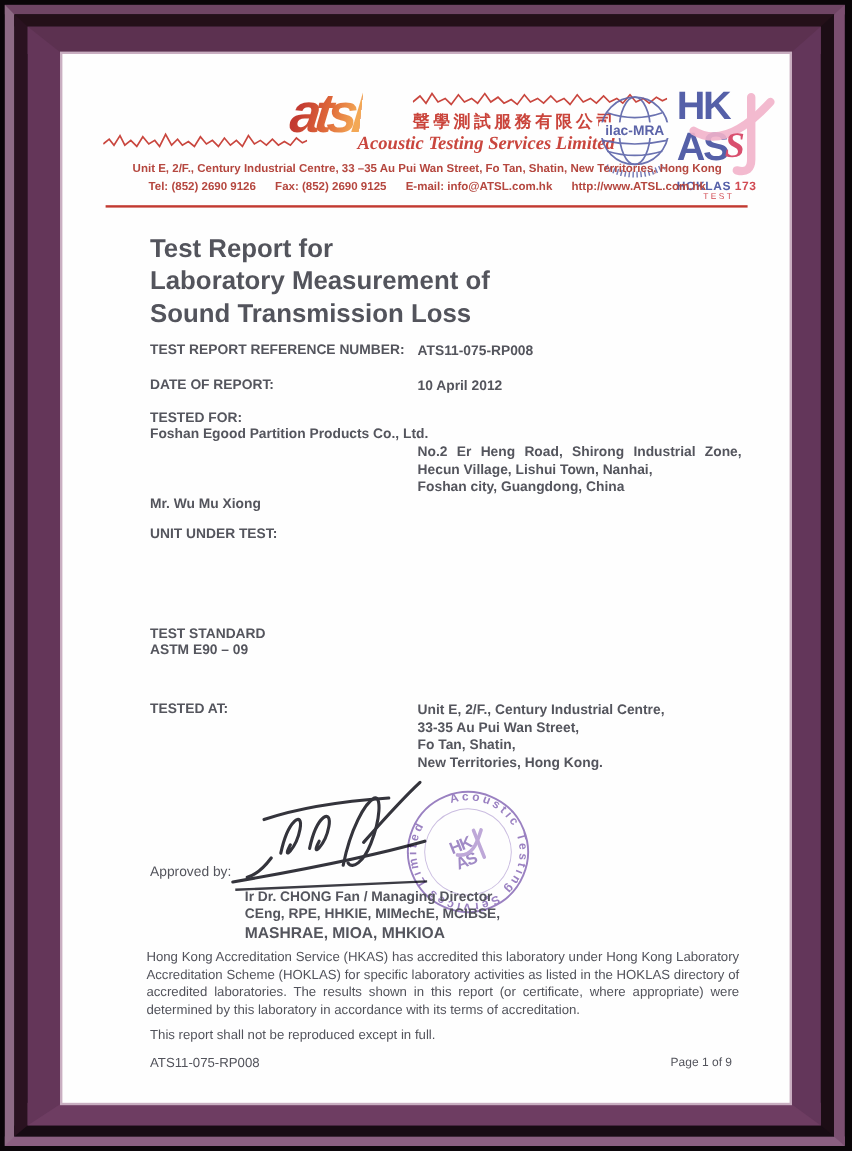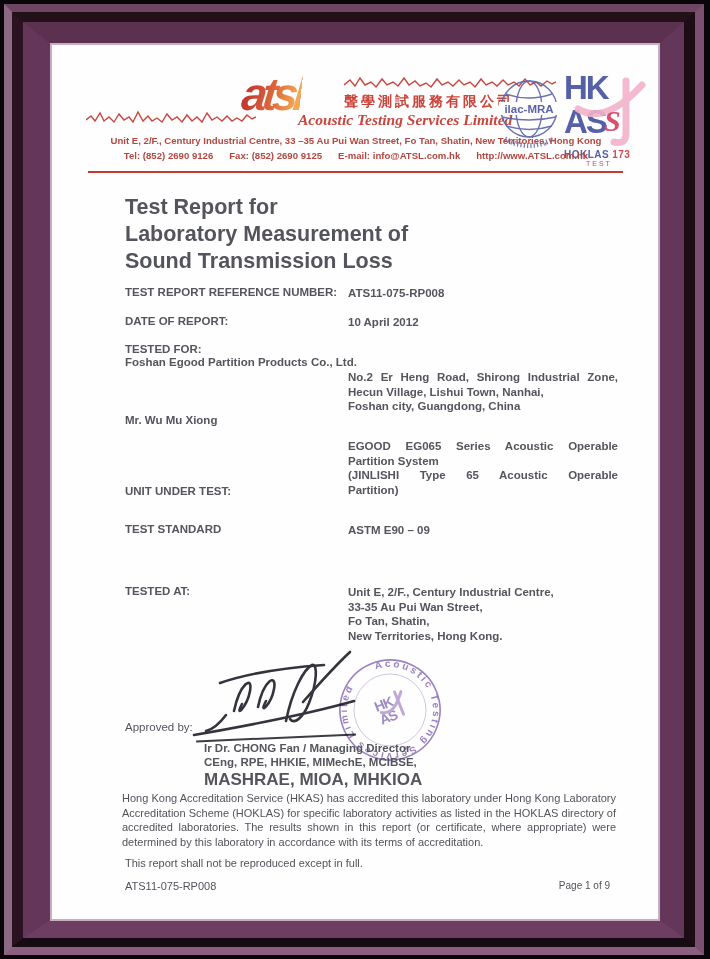--- a/index.html
+++ b/index.html
@@ -51,21 +51,21 @@
   .row .val { width:270px; flex:none; font-size:11.5px; font-weight:bold; line-height:14.5px; }
   .jline { text-align:justify; text-align-last:justify; }
 
   
   .approved { left:73px; top:676px; font-size:11.5px; }
   .sig-svg { left:138px; top:602px; }
   .sig-line { left:144px; top:692px; width:160px; height:1.5px; background:#3c3c44; transform:rotate(-2.5deg); }
   .stamp { left:281px; top:608px; opacity:.85; mix-blend-mode:multiply; }
   .approver { left:152px; top:697px; font-size:11.5px; font-weight:bold; }
   .quals1 { left:152px; top:711px; font-size:11.5px; font-weight:bold; }
-  .quals2 { left:152px; top:725px; font-size:17px; font-weight:bold; }
+  .quals2 { left:152px; top:725px; font-size:13px; font-weight:bold; }
 
   
   .accred { left:70px; top:746px; width:494px; font-size:11px; line-height:14.6px;
             text-align:justify; color:#52535b; }
   .note { left:73px; top:812px; font-size:11px; color:#52535b; }
   .f-ref { left:73px; top:835px; font-size:11px; color:#52535b; }
   .f-page { right:48px; top:835px; font-size:10px; color:#52535b; }
 </style>
 </head>
 <body>
@@ -154,29 +154,23 @@
           <div>Foshan city, Guangdong, China</div>
         </div>
       </div>
 
       <div class="row" style="top:368px;">
         <div class="val">Mr. Wu Mu Xiong</div>
       </div>
 
       <div class="row" style="top:394px;align-items:flex-end;">
         <div class="lbl">UNIT UNDER TEST:</div>
-        <div class="val">
-          <div class="jline">EGOOD EG065 Series Acoustic Operable</div>
-          <div>Partition System</div>
-          <div class="jline">(JINLISHI Type 65 Acoustic Operable</div>
-          <div>Partition)</div>
-        </div>
-      </div>
-
-      <div class="row" style="top:478px;">
+      </div>
+
+      <div class="row" style="top:478px;flex-direction:column;">
         <div class="lbl">TEST STANDARD</div>
         <div class="val">ASTM E90 – 09</div>
       </div>
 
       <div class="row" style="top:504px;margin-top:36px;">
         <div class="lbl">TESTED AT:</div>
         <div class="val">
           <div>Unit E, 2/F., Century Industrial Centre,</div>
           <div>33-35 Au Pui Wan Street,</div>
           <div>Fo Tan, Shatin,</div>

